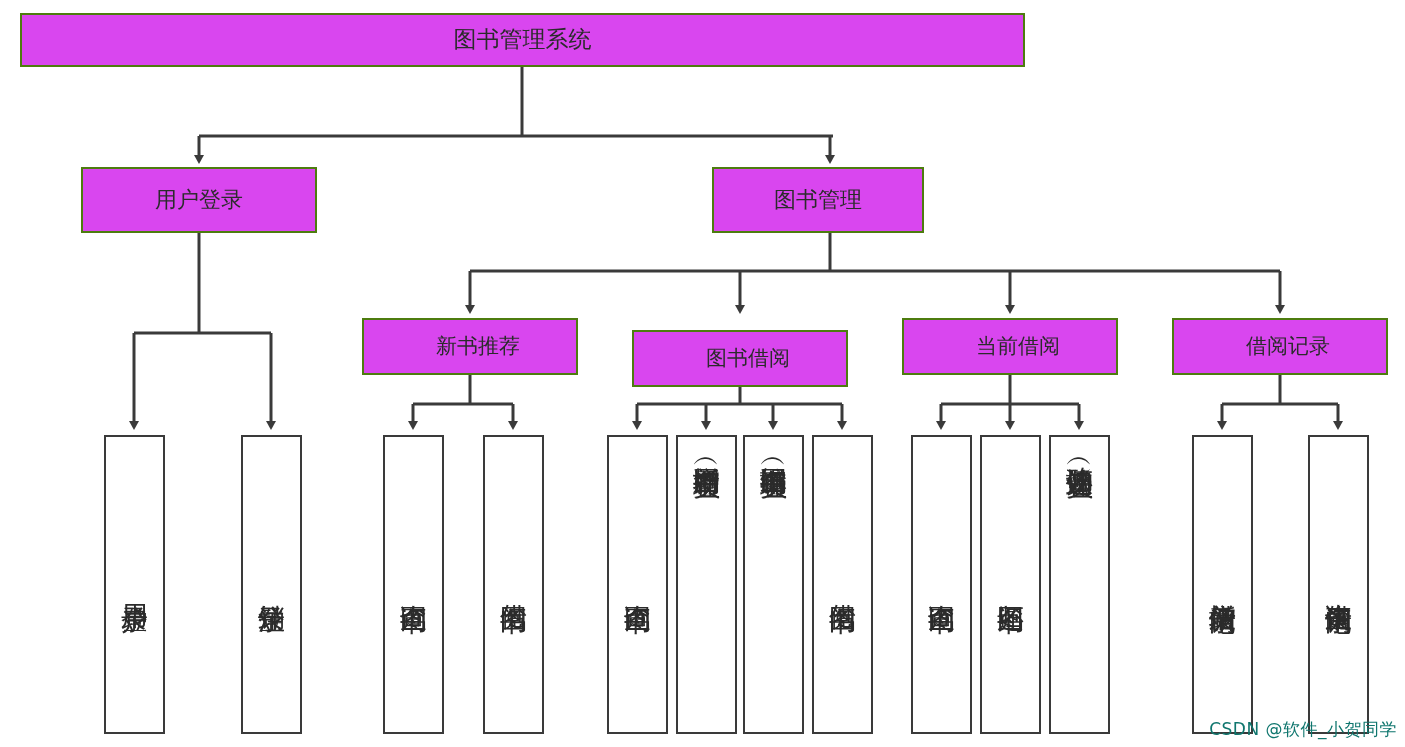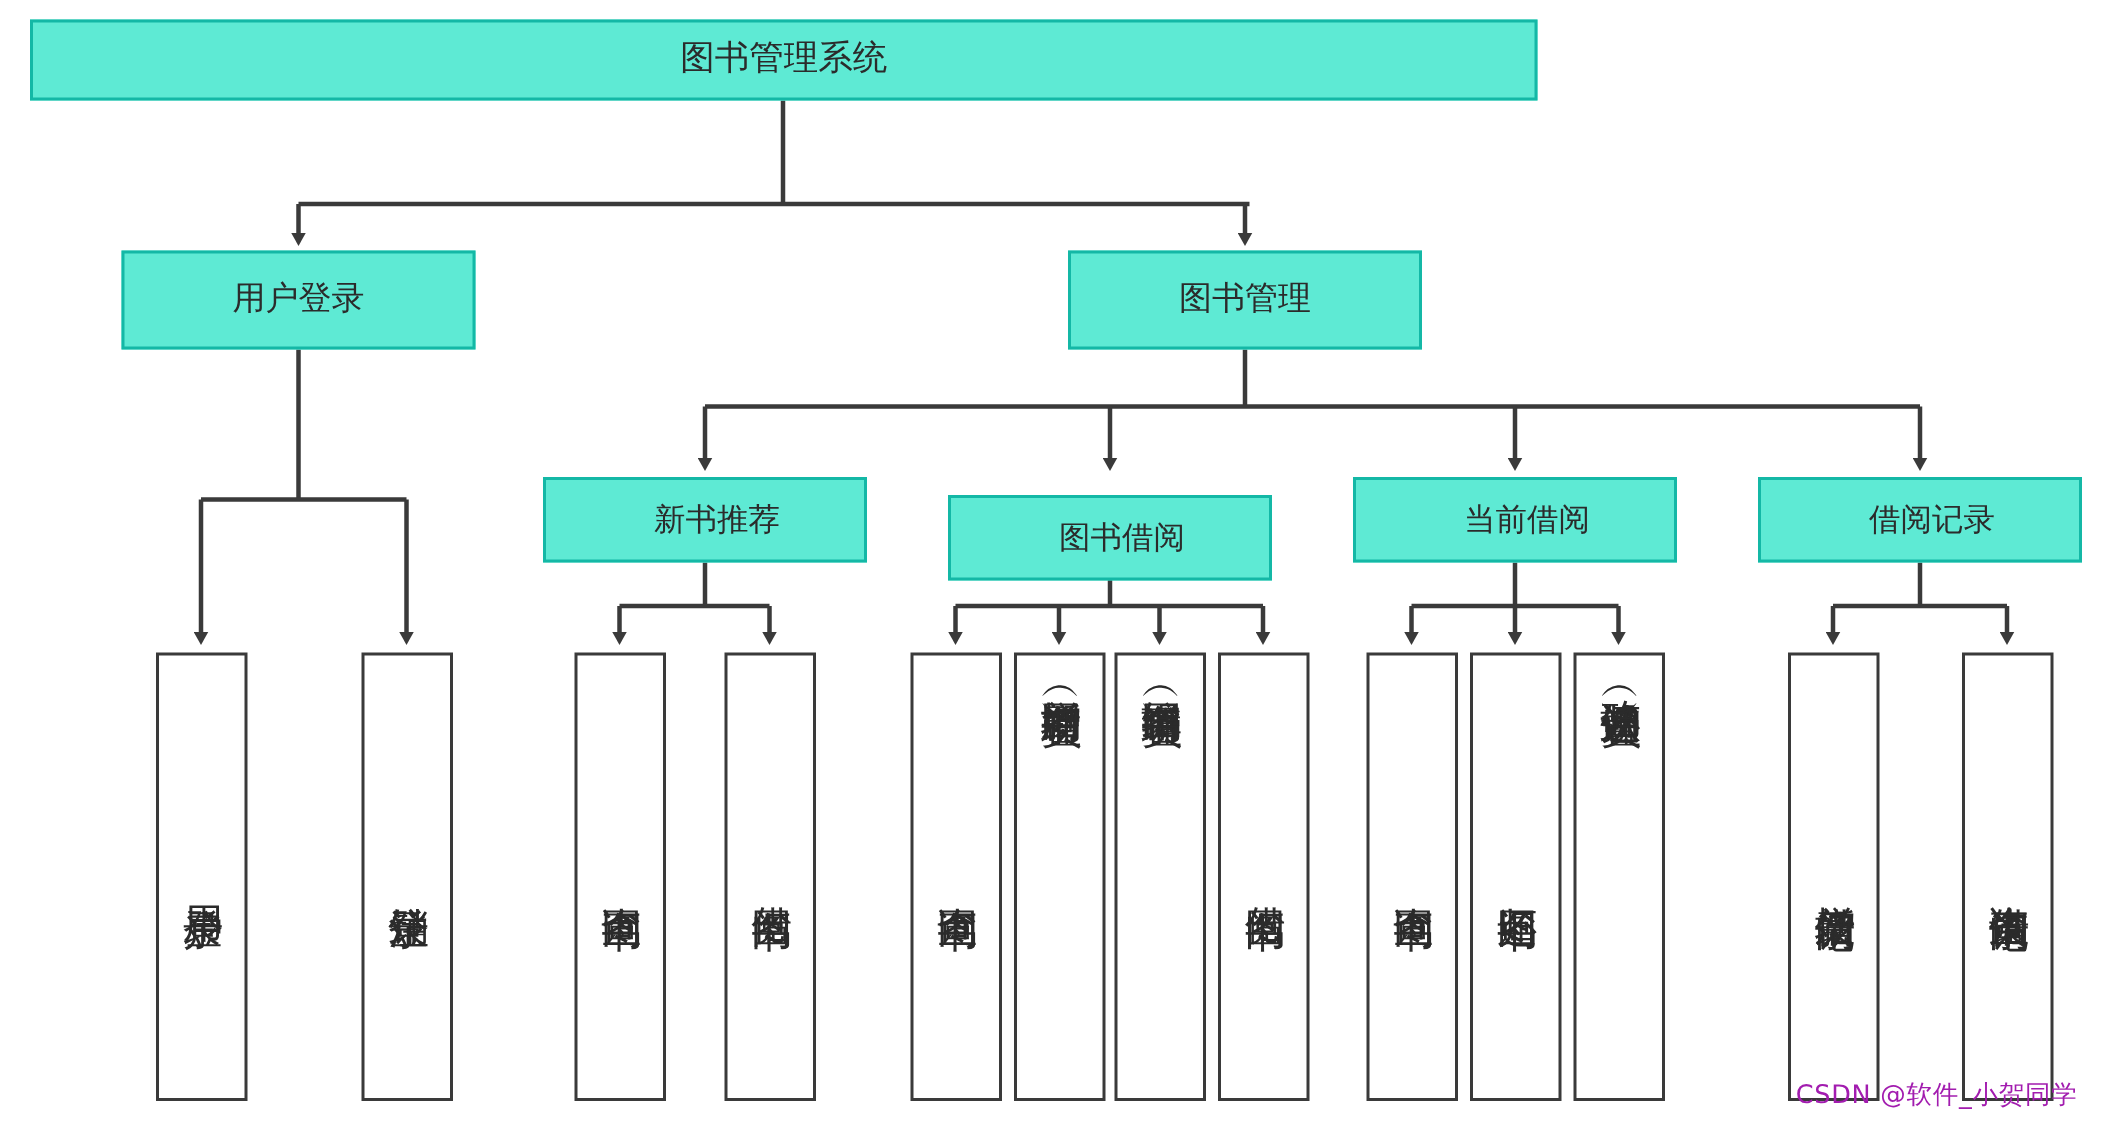--- a/index.html
+++ b/index.html
@@ -20,22 +20,22 @@
   svg.wires {
     position: absolute;
     left: 0;
     top: 0;
     width: 1405px;
     height: 747px;
   }
   .node {
     position: absolute;
     box-sizing: border-box;
-    background: #5eead4;
-    border: 2px solid #14b8a6;
+    background: #d946ef;
+    border: 2px solid #4d7c0f;
     display: flex;
     align-items: center;
     justify-content: center;
     color: #2b2b2b;
     z-index: 3;
   }
   .node .lbl {
     display: block;
     text-align: center;
     line-height: 1.18;
@@ -67,24 +67,24 @@
     text-orientation: upright;
     font-size: 27px;
     line-height: 1.04;
     letter-spacing: 1px;
     color: #2b2b2b;
     white-space: nowrap;
   }
   .leaf-wrap.top-align { align-items: flex-start; padding-top: 8px; }
   .watermark {
     position: absolute;
-    right: 20px;
+    right: 8px;
     bottom: 6px;
     font-size: 17px;
-    color: #a21caf;
+    color: #0f766e;
     z-index: 6;
     letter-spacing: 0.5px;
     white-space: nowrap;
   }
 </style>
 </head>
 <body>
 
 <div id="canvas">
 
@@ -138,21 +138,21 @@
     </g>
   </svg>
 
   <div class="node n-root">
     <span class="lbl">图书管理系统</span>
   </div>
 
   <div class="node n-l2" style="left:81px; top:167px; width:236px;">
     <span class="lbl">用户登录</span>
   </div>
-  <div class="node n-l2" style="left:712px; top:167px; width:236px;">
+  <div class="node n-l2" style="left:712px; top:167px; width:212px;">
     <span class="lbl">图书管理</span>
   </div>
 
   <div class="node n-l3" style="left:362px; top:318px; width:216px;">
     <span class="lbl">新书推荐</span>
   </div>
   <div class="node n-l3" style="left:632px; top:318px; width:216px;margin-top:12px;">
     <span class="lbl">图书借阅</span>
   </div>
   <div class="node n-l3" style="left:1172px; top:318px; width:216px;">

